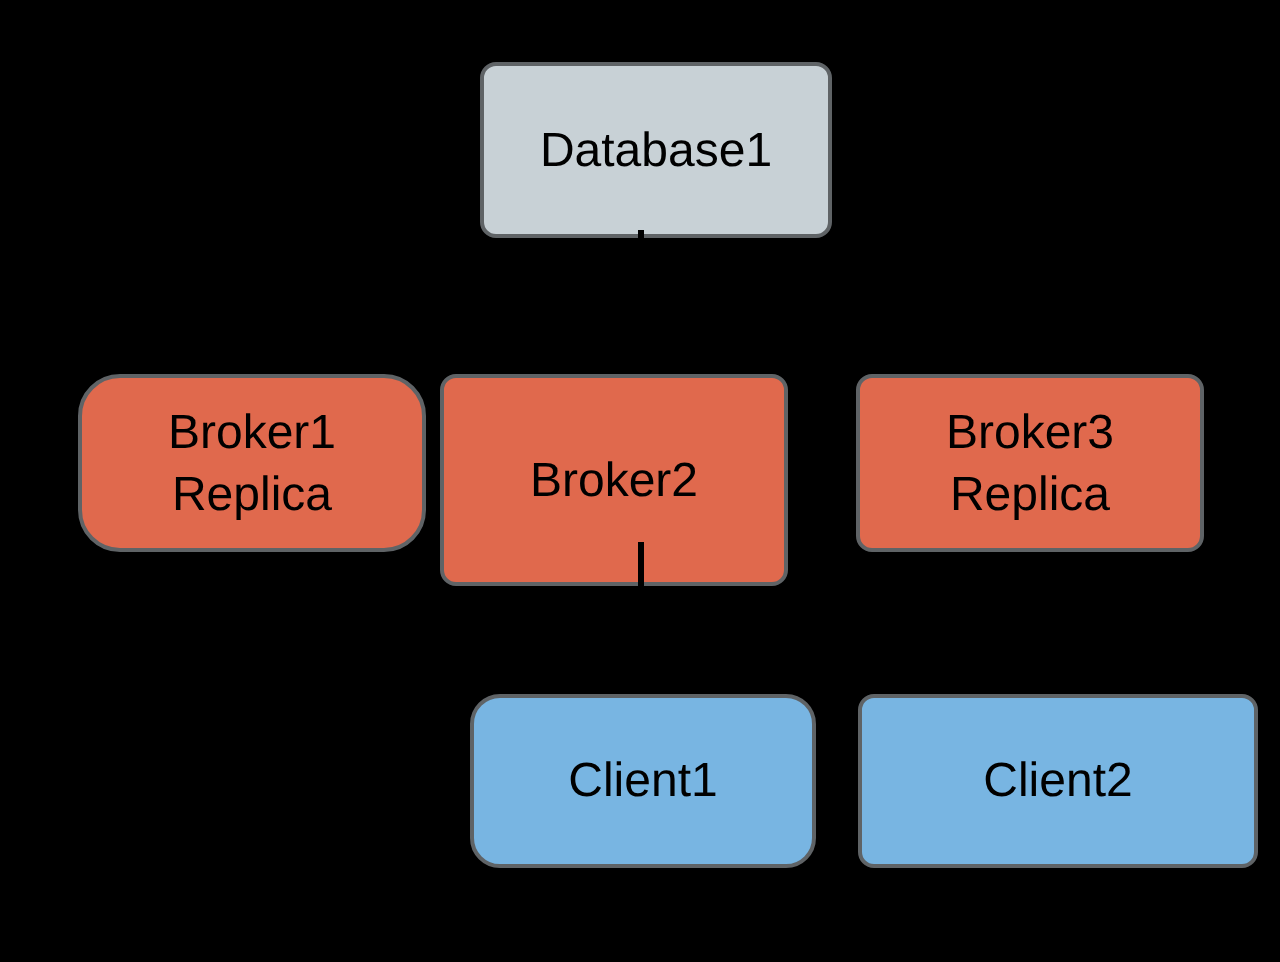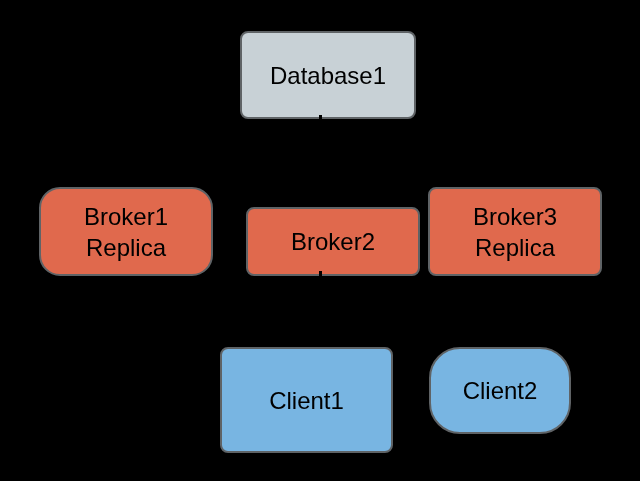--- a/index.html
+++ b/index.html
@@ -20,24 +20,24 @@
     flex-direction: column;
     align-items: center;
     justify-content: center;
     text-align: center;
     font-size: 24px;
     line-height: 31px;
     color: #000000;
   }
   #n-database1 { left: 240px; top: 31px;  width: 176px; height: 88px; }
   #n-broker1   { left: 39px;  top: 187px; width: 174px; height: 89px; }
-  #n-broker2   { left: 246px; top: 187px; width: 174px; height: 69px; margin-top: 20px; }
+  #n-broker2   { left: 220px; top: 187px; width: 174px; height: 106px; }
   #n-broker3   { left: 428px; top: 187px; width: 174px; height: 89px; }
-  #n-client1   { left: 220px; top: 347px; width: 173px; height: 106px; }
-  #n-client2   { left: 429px; top: 347px; width: 142px; height: 87px; border-radius: 31px; }
+  #n-client1   { left: 235px; top: 347px; width: 173px; height: 87px; border-radius: 15px; }
+  #n-client2   { left: 429px; top: 347px; width: 200px; height: 87px; }
   .connector-layer {
     position: absolute;
     left: 0; top: 0;
     width: 640px; height: 481px;
     pointer-events: none;
   }
 </style>
 </head>
 <body>
 

